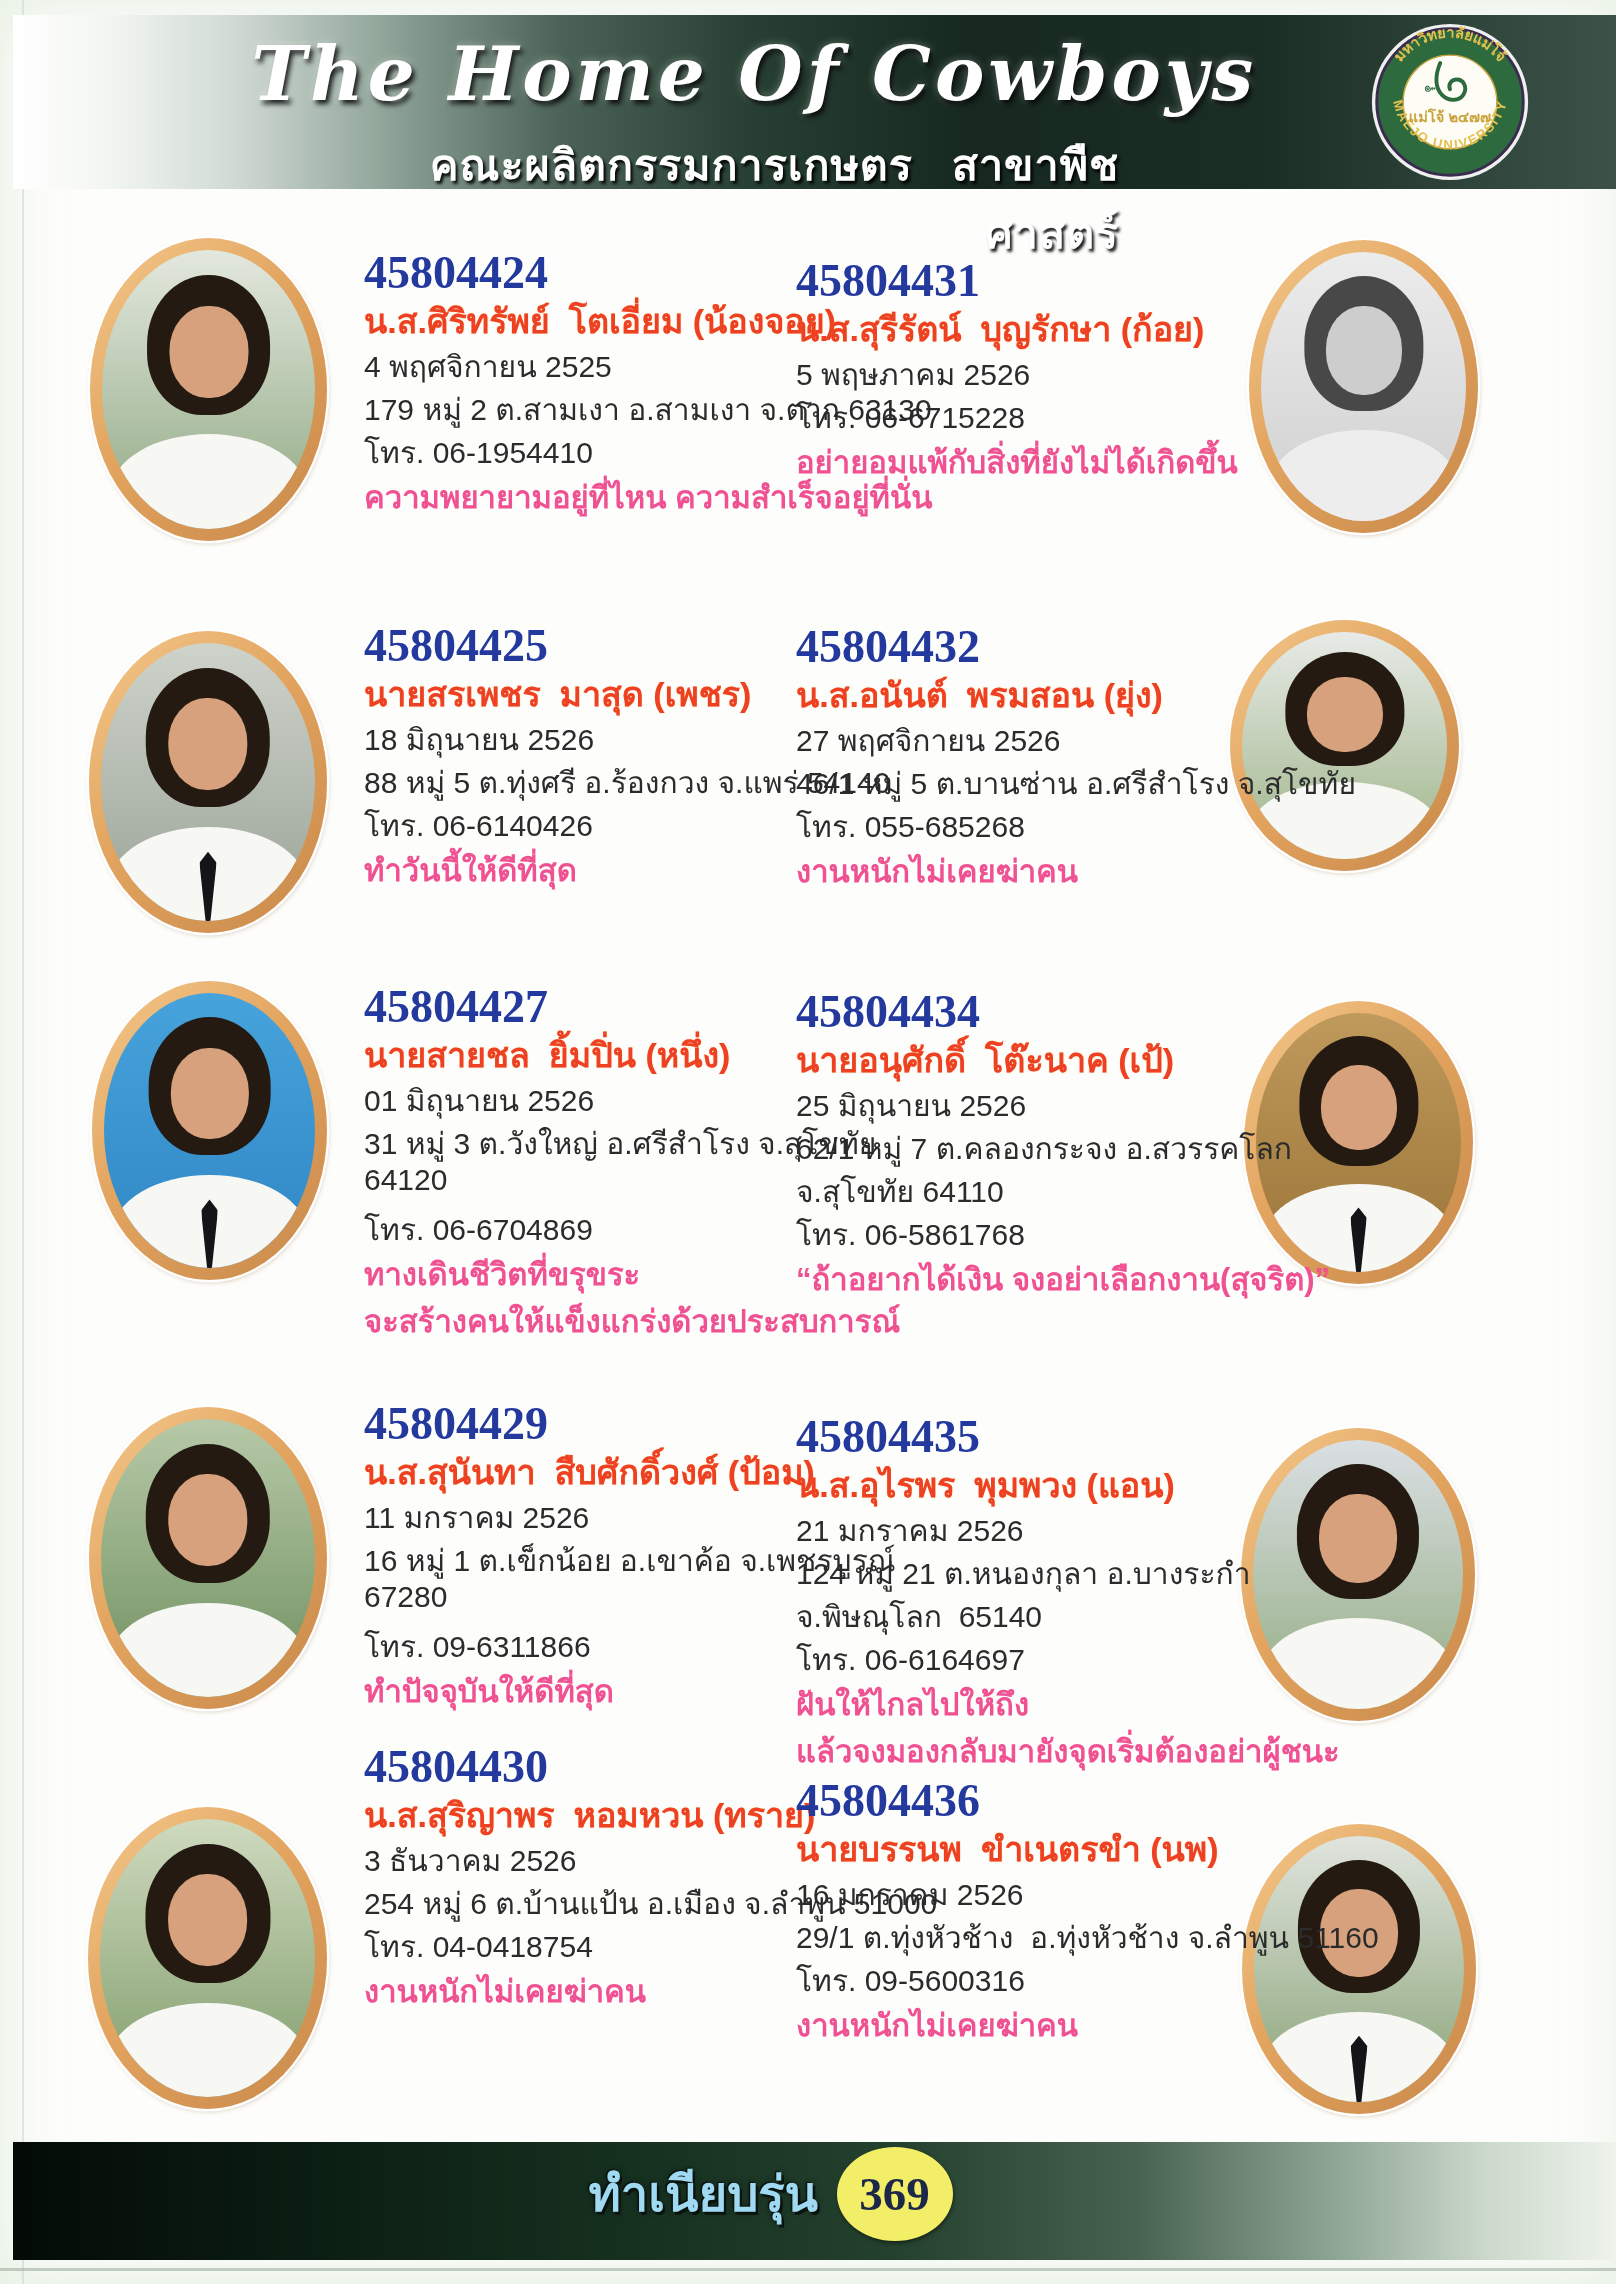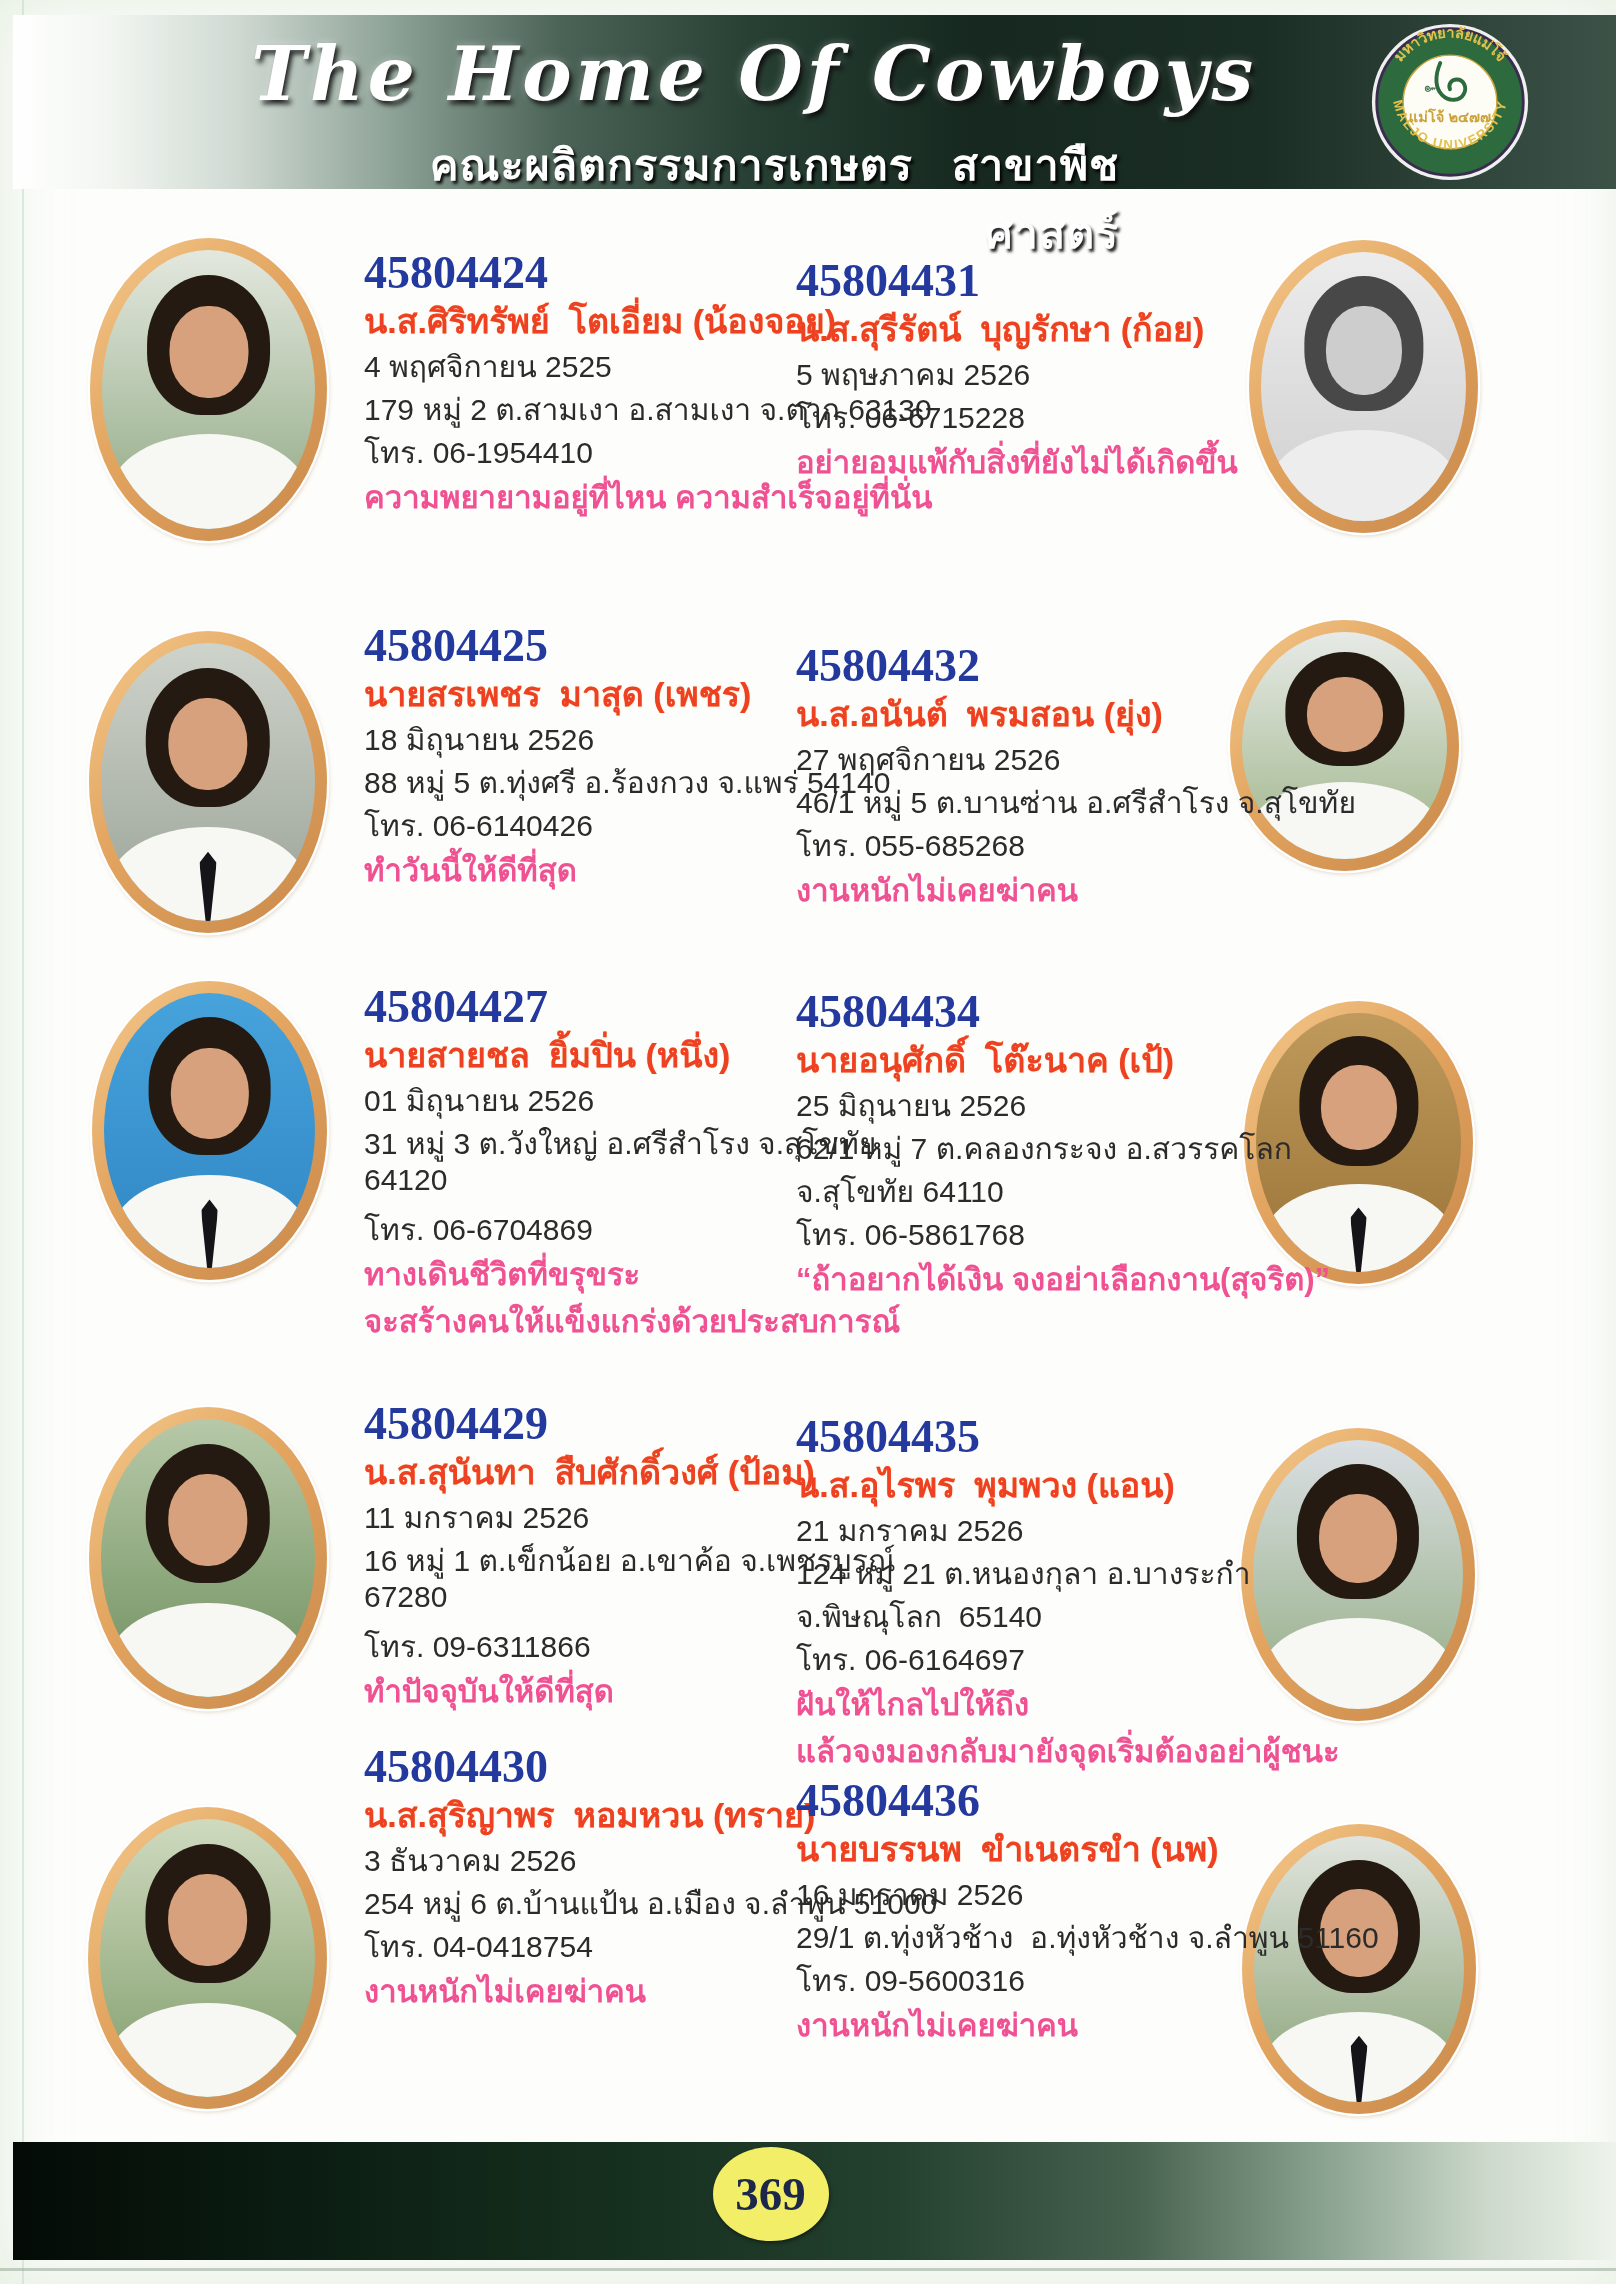--- a/index.html
+++ b/index.html
@@ -34,21 +34,21 @@
   
   .entry{position:absolute;width:449px;}
   .id{font-family:"Liberation Serif",serif;font-weight:bold;font-size:46px;
       color:var(--id-color,#24399e);height:48px;white-space:nowrap;}
   .name{font-size:34px;font-weight:bold;color:var(--name-color,#ee4023);
       height:49px;white-space:pre;text-shadow:0 0 1px rgba(247,160,40,.55);}
   .bline{font-size:30px;color:var(--body-color,#2b2b2b);height:43px;white-space:pre;}
   .motto{font-size:31px;font-weight:bold;color:var(--motto-color,#ef5192);
       height:47px;white-space:pre;}
   .t0{left:364px;top:246px}.t1{left:796px;top:254px}
-  .t2{left:364px;top:619px}.t3{left:796px;top:639px}
+  .t2{left:364px;top:619px}.t3{left:796px;top:620px}
   .t4{left:364px;top:980px}.t5{left:796px;top:985px}
   .t6{left:364px;top:1397px}.t7{left:796px;top:1410px}
   .t8{left:364px;top:1740px}.t9{left:796px;top:1774px}
 
   
   .photo{position:absolute;border-radius:50%;
     background:linear-gradient(135deg,#f4c98c 0%,#e2a45f 45%,#c9884a 100%);
     box-shadow:0 0 0 2.4px #fff,1px 2px 4.9px rgba(150,110,60,.45);}
   .oval{position:absolute;inset:11.7px;border-radius:50%;overflow:hidden;
     background:linear-gradient(180deg,var(--bg1,#d8ddd4) 0%,var(--bg2,#9aa892) 100%);}
@@ -287,20 +287,21 @@
     <div class="id">45804436</div>
     <div class="name">นายบรรนพ  ขำเนตรขำ (นพ)</div>
     <div class="bline">16 มกราคม 2526</div>
     <div class="bline">29/1 ต.ทุ่งหัวช้าง  อ.ทุ่งหัวช้าง จ.ลำพูน 51160</div>
     <div class="bline">โทร. 09-5600316</div>
     <div class="motto">งานหนักไม่เคยฆ่าคน</div>
   </div>
 
   <div class="footer">
     <div class="footer-line">
+      <span class="f-label">ทำเนียบรุ่น</span>
       <span class="f-ellipse">
         <span class="f-num">369</span>
       </span>
     </div>
   </div>
   <div class="page-bottom-shadow"></div>
 </div>
 
 
 </body></html>

